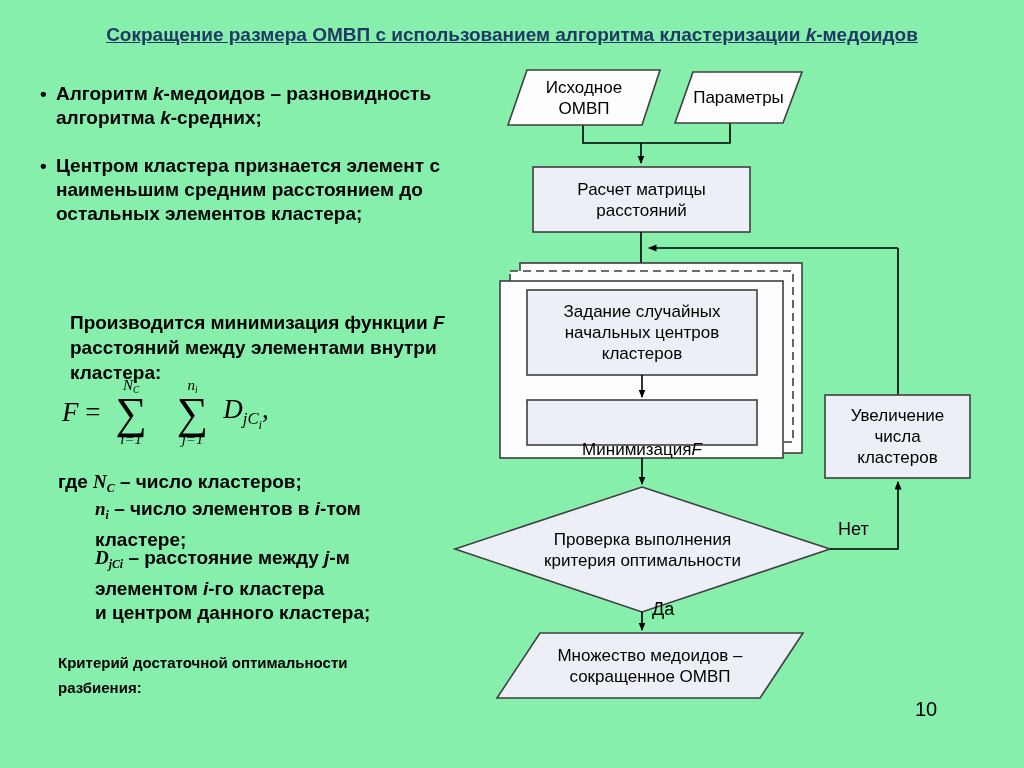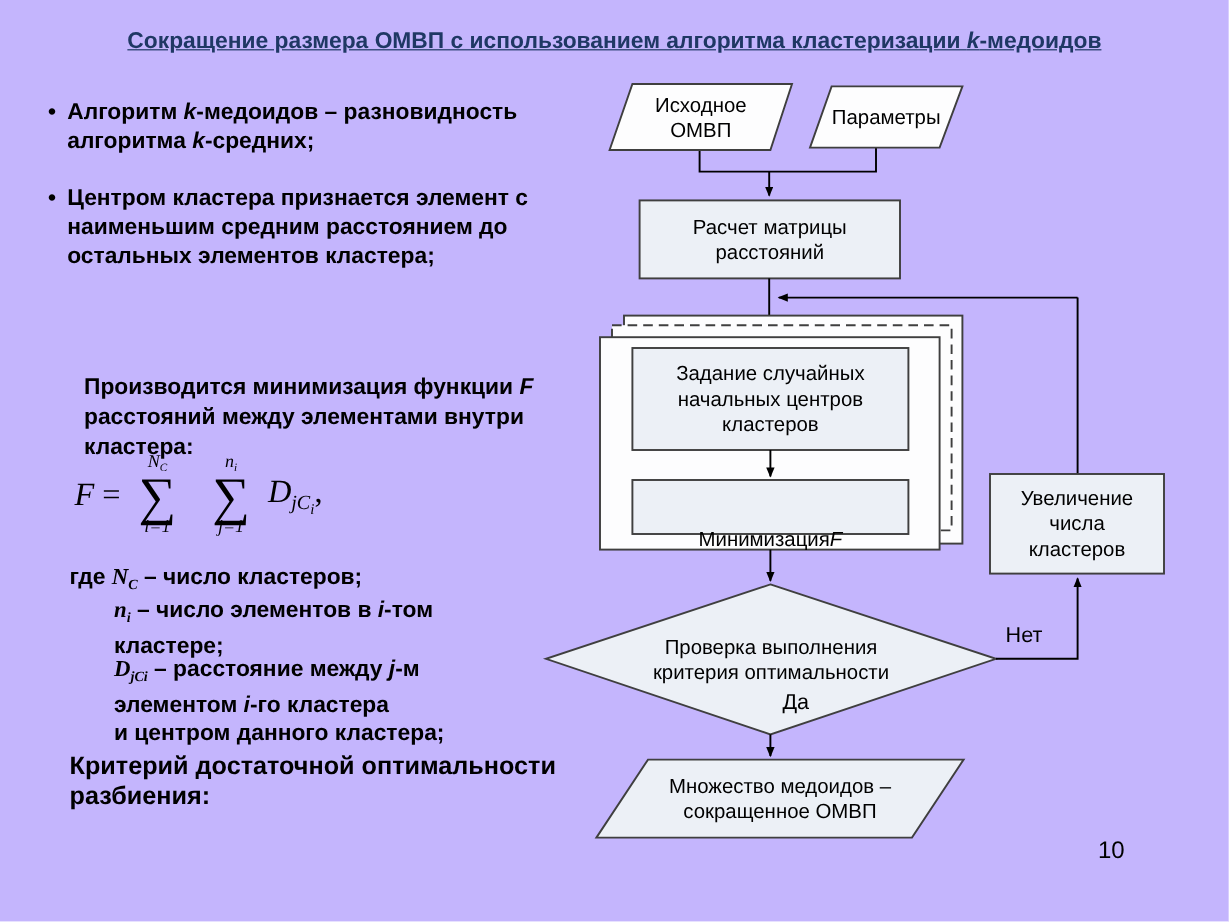--- a/index.html
+++ b/index.html
@@ -1,16 +1,16 @@
 <!DOCTYPE html>
 <html><head>
 <meta charset="utf-8">
 <style>
   html,body{margin:0;padding:0;background:#fff;}
-  .slide{position:relative;width:1024px;height:768px;background:#c4b5fd;
+  .slide{position:relative;width:1024px;height:768px;background:#86efac;
          font-family:"Liberation Sans",sans-serif;overflow:hidden;color:#000;}
 
   .title{position:absolute;left:0;top:24px;width:100%;text-align:center;margin:0;
          font-size:19px;font-weight:bold;color:#1f3864;text-decoration:underline;}
 
   .bullets{position:absolute;left:40px;top:58px;width:450px;margin:0;padding:0;
            list-style:none;font-size:19px;font-weight:bold;line-height:24px;}
   .bullets li{position:relative;padding-left:16px;margin-bottom:5px;white-space:pre-line;margin-top:24px;}
   .bullets li::before{content:"\2022";position:absolute;left:0;top:0;}
 
@@ -18,21 +18,21 @@
         font-size:19px;font-weight:bold;line-height:25px;white-space:pre-line;}
 
   .formula{position:absolute;left:62px;top:378px;display:flex;align-items:center;
            font-family:"Liberation Serif",serif;font-size:27px;}
   .sum{display:flex;flex-direction:column;align-items:center;line-height:1;margin:0 15px;}
   .sum-top,.sum-bot{font-size:15px;font-style:italic;font-family:"Liberation Serif",serif;line-height:1.05;}
   .sum-sym{font-size:44px;line-height:0.82;font-style:normal;}
 
   .where-line{position:absolute;font-size:19px;font-weight:bold;line-height:24px;white-space:pre-line;}
 
-  .crit-head{position:absolute;left:58px;top:626px;width:440px;font-size:21px;
+  .crit-head{position:absolute;left:58px;top:650px;width:440px;font-size:15px;
              font-weight:bold;line-height:25px;white-space:pre-line;}
   .crit-formula{position:absolute;left:58px;top:680px;font-size:20px;font-weight:bold;}
   .crit-formula .serif{font-size:23px;}
 
   .it{font-style:italic;}
   .serif{font-family:"Liberation Serif",serif;}
   .sub{font-size:62%;vertical-align:-0.35em;}
   .ss{font-size:46%;vertical-align:-0.85em;}
 
   .flow{position:absolute;left:440px;top:55px;width:584px;height:670px;}
@@ -145,16 +145,16 @@
 кластеров</div>
     <div class="node-label" style="left:87px;top:345px;width:230px;height:45px;margin-top:27px;"><span>Минимизация </span><span class="it">F</span></div>
     <div class="node-label" style="left:15px;top:432px;width:375px;height:125px;">Проверка выполнения
 критерия оптимальности</div>
     <div class="node-label" style="left:385px;top:340px;width:145px;height:83px;">Увеличение
 числа
 кластеров</div>
     <div class="node-label" style="left:57px;top:578px;width:306px;height:65px;">Множество медоидов –
 сокращенное ОМВП</div>
     <div class="branch-label" style="left:398px;top:464px;">Нет</div>
-    <div class="branch-label" style="left:212px;top:520px;">Да</div>
+    <div class="branch-label" style="left:212px;top:544px;">Да</div>
   </div>
 
 </div>
 
 </body></html>

